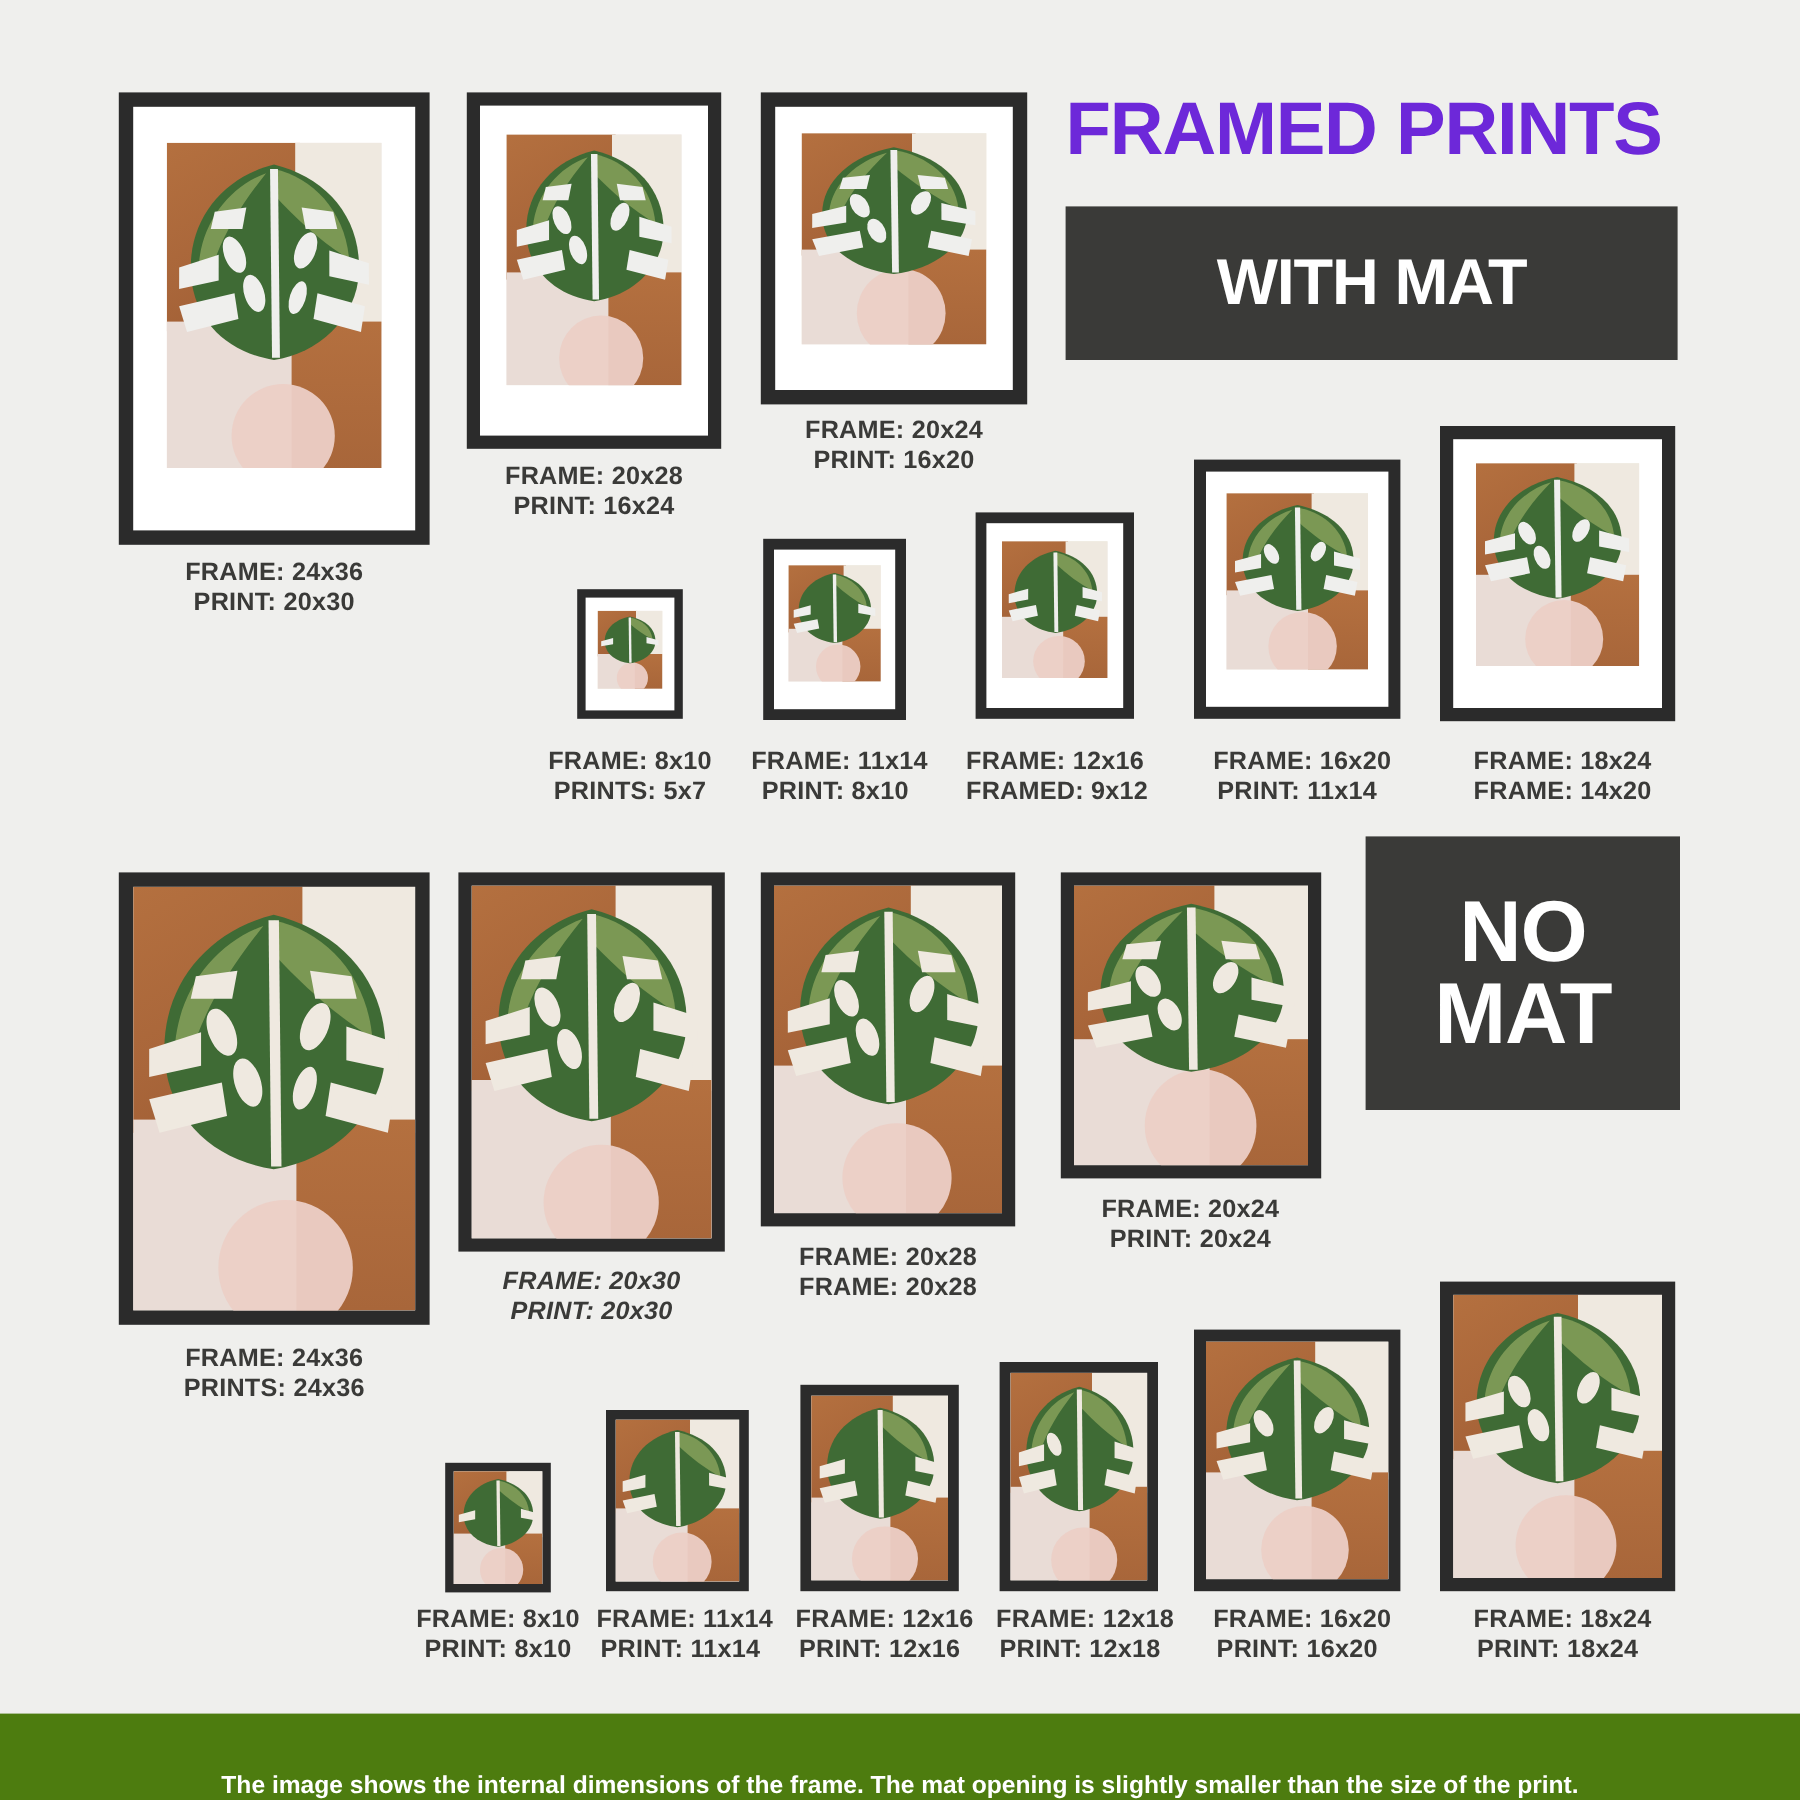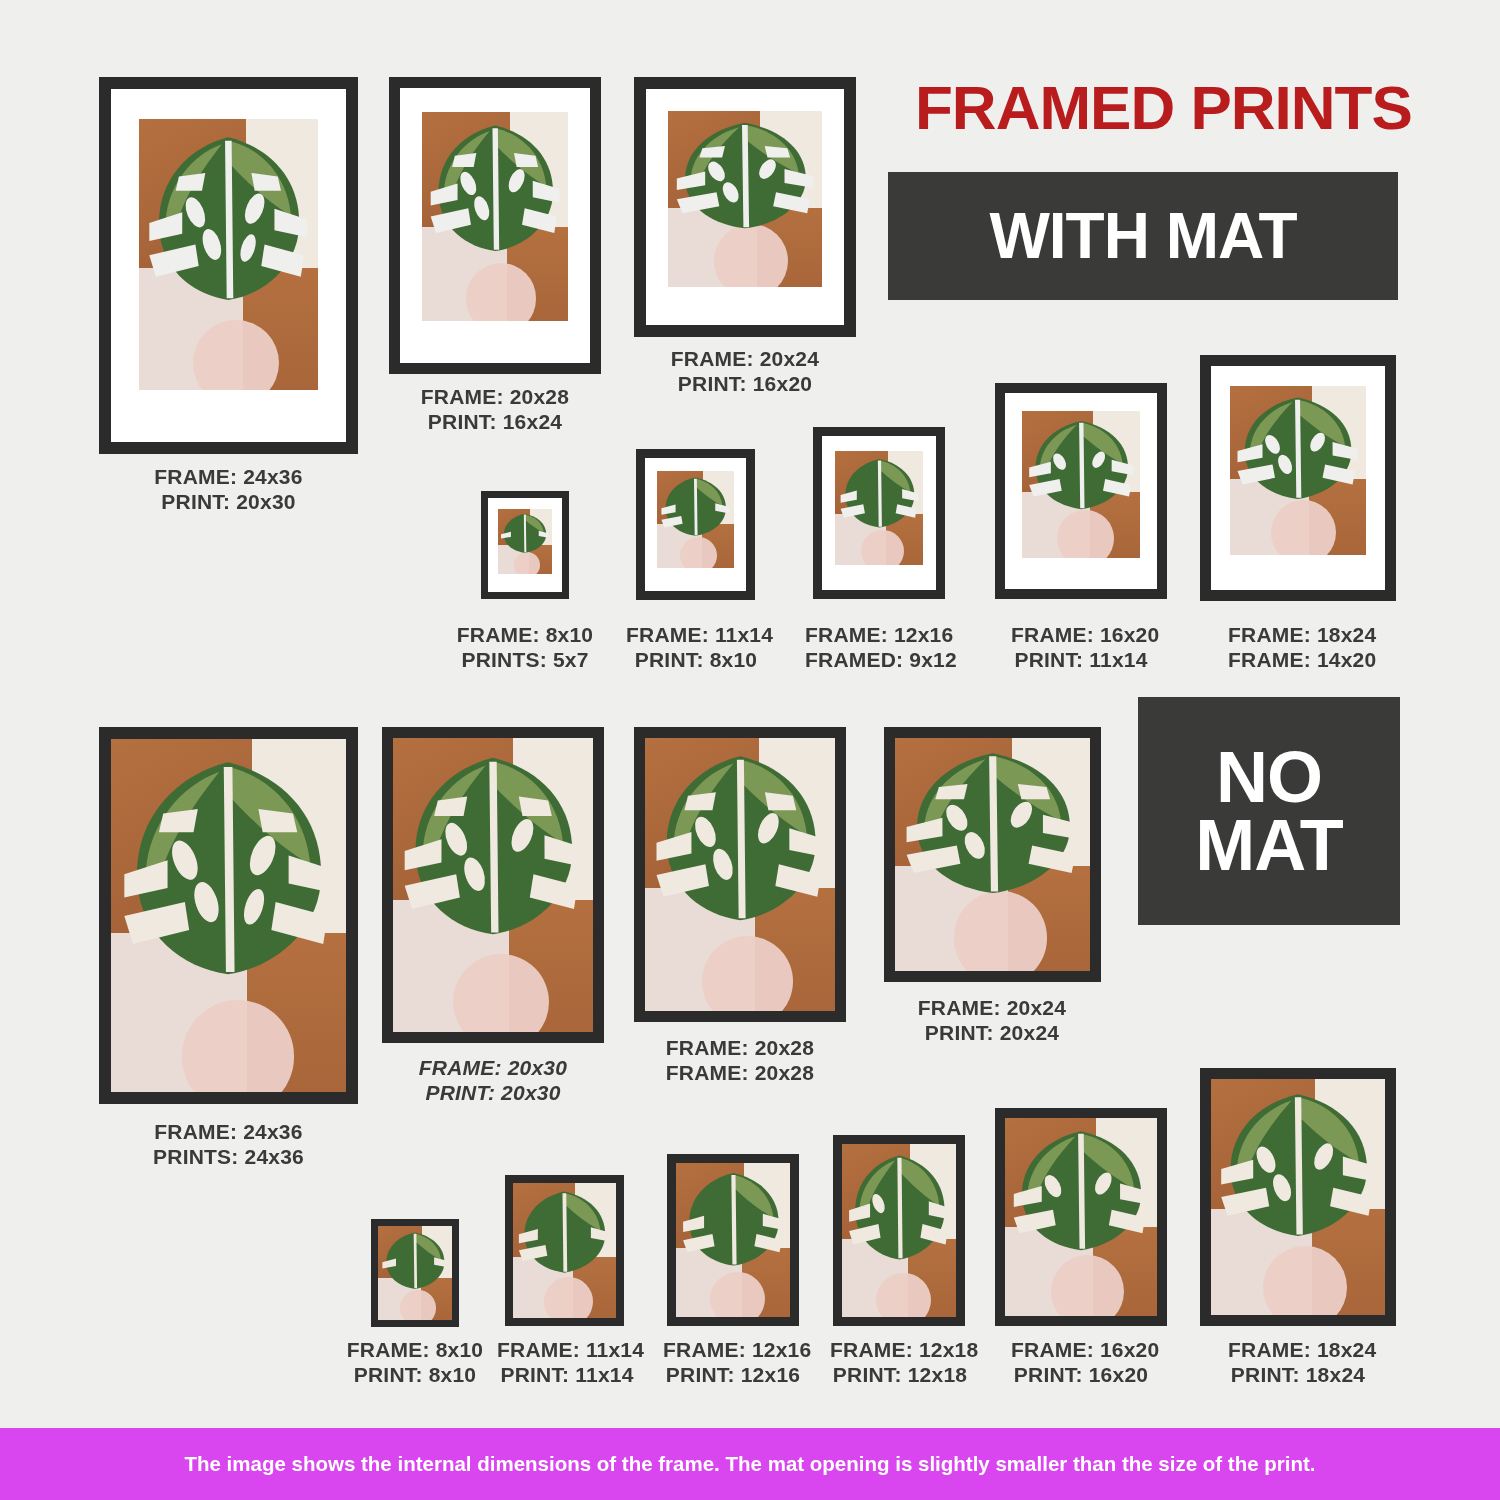--- a/index.html
+++ b/index.html
@@ -70,46 +70,45 @@
     font-size:21px;
     line-height:1.18;
     white-space:nowrap;
     letter-spacing:.2px;
   }
   .caption .l2{display:block;}
 
   
   .title-main{
     position:absolute;
-    color:#b91c1c;
+    color:#6d28d9;
     font-weight:bold;
     font-size:62px;
     letter-spacing:-1px;
     white-space:nowrap;
-    margin-left:27px;
   }
   .title-block{
     position:absolute;
     background:#3a3a38;
     color:#ffffff;
     font-weight:bold;
     display:flex;
     align-items:center;
     justify-content:center;
     line-height:.95;
     text-align:center;
   }
-  .title-block.one-line{font-size:64px;letter-spacing:-1px;}
+  .title-block.one-line{font-size:54px;letter-spacing:-1px;}
   .title-block.two-line{font-size:72px;letter-spacing:-1px;padding:6px 0;}
 
   
   .footer{
     position:absolute;left:0;bottom:0;width:1500px;height:72px;
-    background:#d946ef;color:#fff;
-    display:flex;align-items:center;justify-content:center;
+    background:#4d7c0f;color:#fff;
+    display:flex;align-items:flex-end;justify-content:center;
     font-size:20.5px;font-weight:bold;
     text-align:center;
   }
 </style>
 </head>
 <body>
 
 <div class="stage">
 
   <div class="title-main" style="left:888px;top:72px;">FRAMED PRINTS</div>

